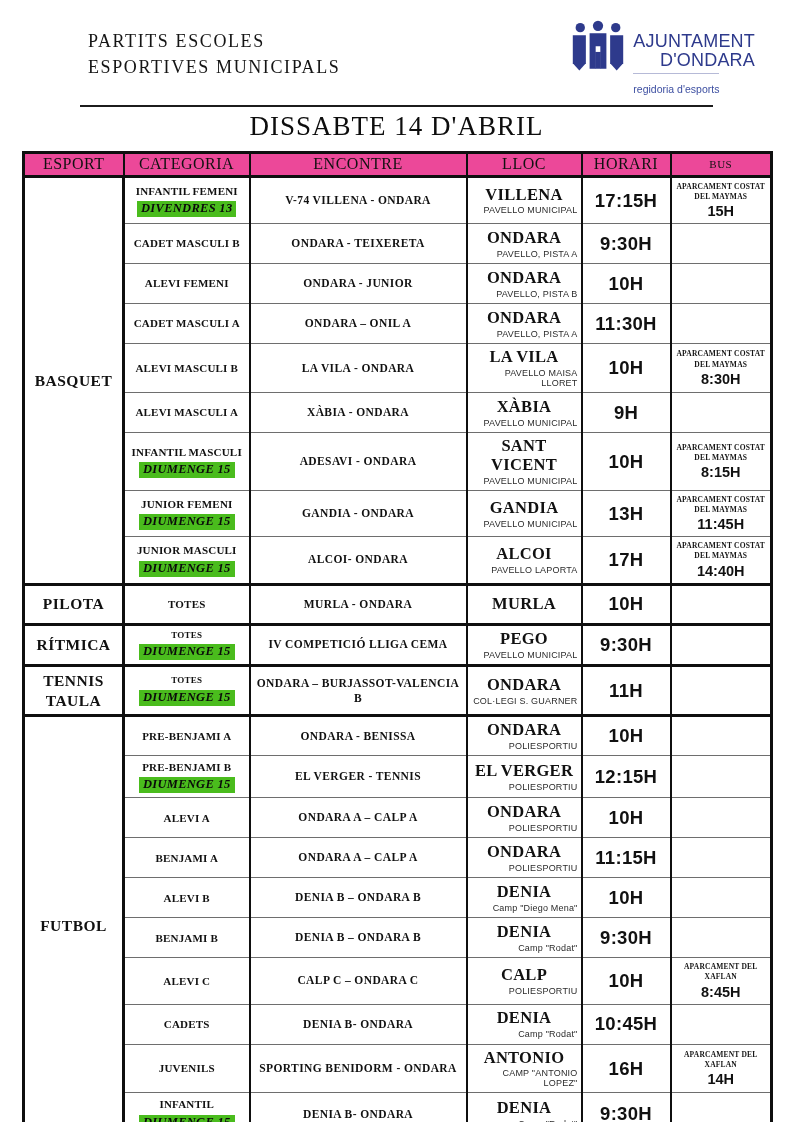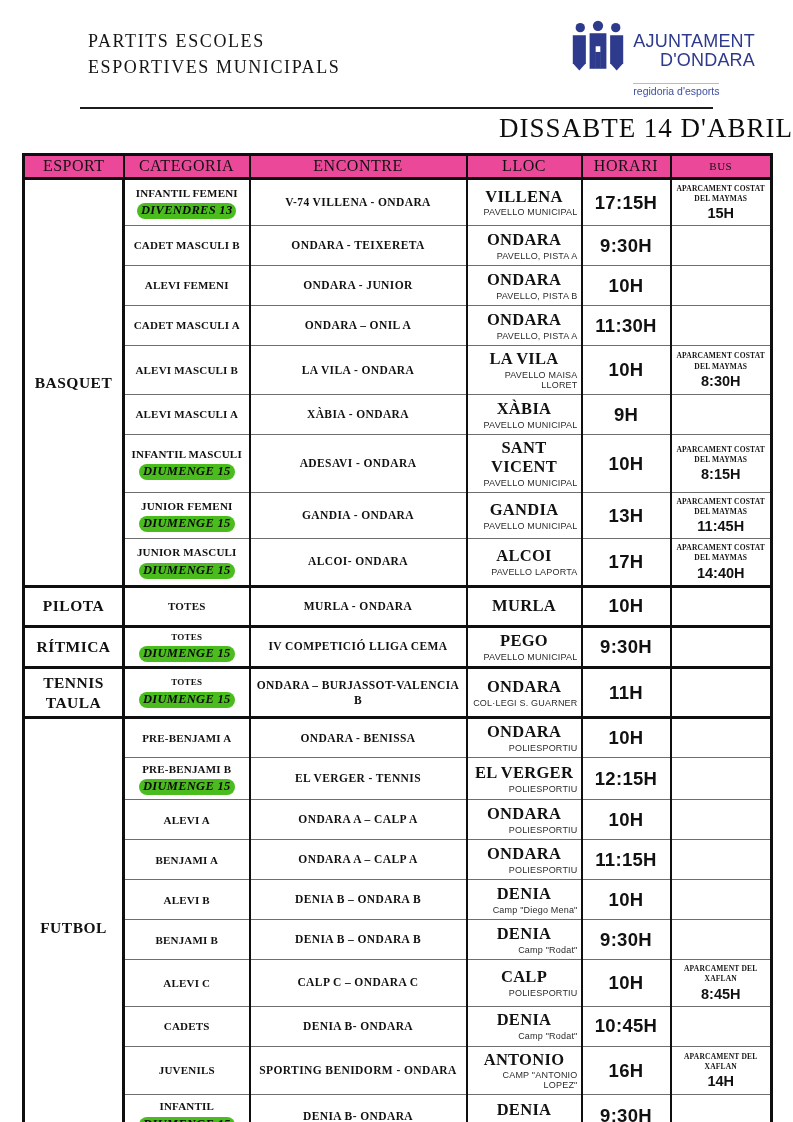--- a/index.html
+++ b/index.html
@@ -25,28 +25,28 @@
     font-size: 18px;
     letter-spacing: 1.6px;
     line-height: 1.45;
     padding-top: 2px;
     color: #151515;
   }
   .logo { display: flex; align-items: flex-start; gap: 7px; margin-top: -6px; }
   .logo-icon { width: 56px; height: 62px; flex: 0 0 auto; }
   .logo-text { font-family: "Liberation Sans", sans-serif; padding-top: 12px; }
   .logo-org { font-size: 18px; line-height: 1.08; letter-spacing: 0.2px; font-weight: 500; text-align: right; }
-  .logo-sub { font-size: 10.5px; margin-top: 12px; border-top: 1px solid rgba(46,58,140,0.35); display: inline-block; padding-top: 1px; }
+  .logo-sub { font-size: 10.5px; margin-top: 2px; border-top: 1px solid rgba(46,58,140,0.35); display: inline-block; padding-top: 9px; }
 
   .rule {
     margin: 8px 80px 0 80px;
     border-top: 2.5px solid #1c1c1c;
   }
   .date-title {
-    text-align: right;
+    text-align: center;
     font-size: 27px;
     letter-spacing: 1px;
     margin-top: 4px;
     color: #0d0d0d;
   }
 
   
   table.schedule {
     border-collapse: collapse;
     table-layout: fixed;
@@ -85,21 +85,20 @@
   .datenote {
     display: inline-block;
     font-weight: bold;
     font-style: italic;
     font-size: 12.5px;
     background: var(--hl, #4abc1d);
     color: #0a0a0a;
     padding: 0 4px 1px 4px;
     margin-top: 2px;
     letter-spacing: 0.3px;
-    border-radius: 8px;
   }
   .encontre { font-weight: bold; font-size: 11.5px; letter-spacing: 0.4px; line-height: 1.3; }
   .lloc-main { font-weight: bold; font-size: 16.5px; letter-spacing: 0.3px; line-height: 1.15; }
   .lloc-sub { font-family: "Liberation Sans", sans-serif; font-size: 9px; color: #2b2b2b; letter-spacing: 0.2px; margin-top: 1px; text-align: right; }
   .horari { font-family: "Liberation Sans", sans-serif; font-weight: bold; font-size: 18.5px; letter-spacing: 0.3px; }
   .bus-note { font-weight: bold; font-size: 7.5px; letter-spacing: 0.2px; line-height: 1.35; color: #151515; }
   .bus-time { font-family: "Liberation Sans", sans-serif; font-weight: bold; font-size: 14.5px; margin-top: 1px; }
 </style>
 </head>
 <body>

